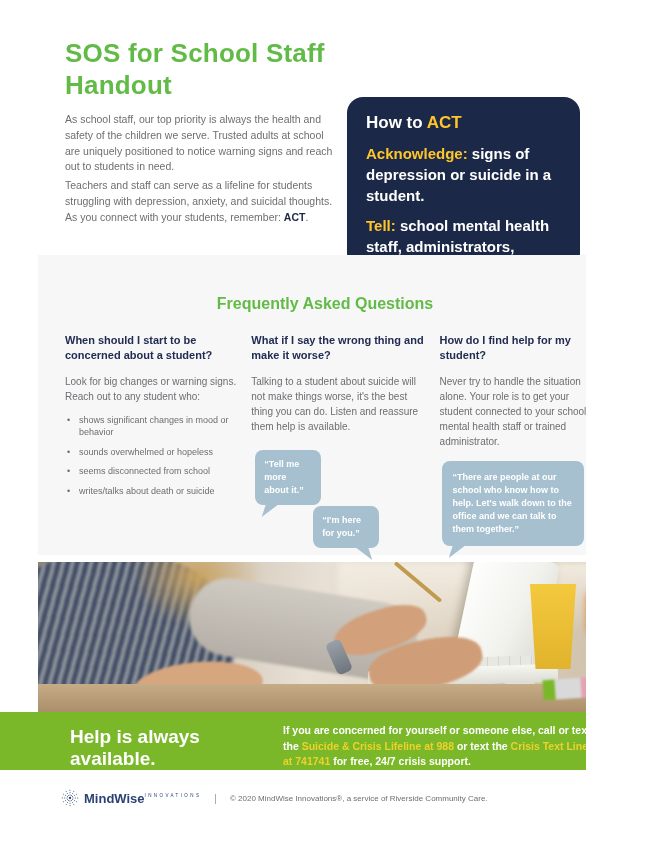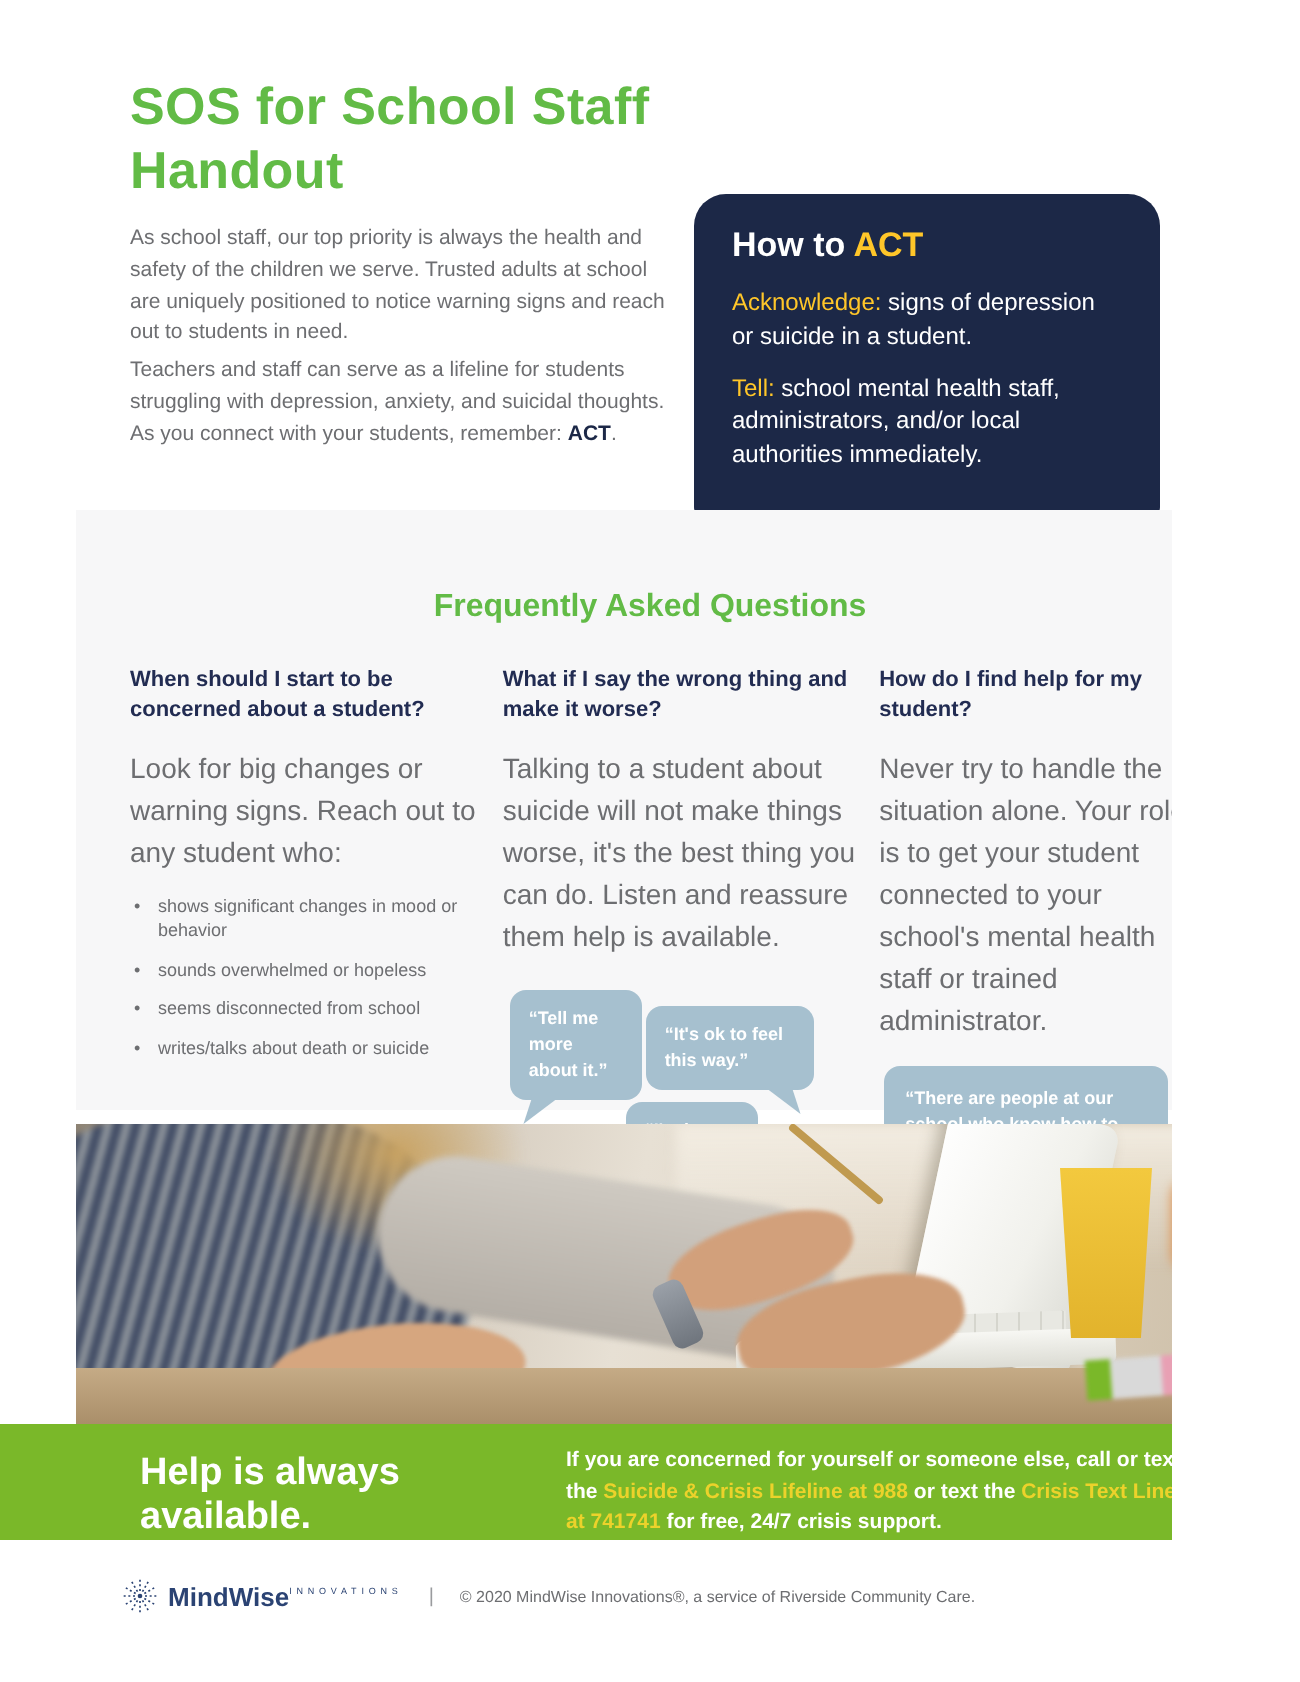--- a/index.html
+++ b/index.html
@@ -13,34 +13,34 @@
            font-size:10.5px;line-height:1.5;color:#6d6e71;}
   .p1{top:112px;}
   .p2{top:178px;}
   .navy-bold{color:#1c2847;font-weight:bold;}
 
   
   .act-box{position:absolute;left:347px;top:97px;width:233px;height:172px;box-sizing:border-box;
            background:#1c2847;border-radius:16px;padding:16px 19px;}
   .act-title{margin:0 0 10px 0;font-size:17px;font-weight:bold;color:#ffffff;}
   .act-title .hl{color:#ffc629;}
-  .act-item{margin:0 0 9px 0;font-size:12px;line-height:1.4;font-weight:normal;color:#ffffff;}
+  .act-item{margin:0 0 9px 0;font-size:15px;line-height:1.4;font-weight:bold;color:#ffffff;}
   .act-item .lead{color:#ffc629;}
 
   
   .faq-card{position:absolute;left:38px;top:255px;width:574px;height:300px;background:#f7f7f8;}
   .faq-heading{margin:0;padding-top:40px;text-align:center;
                font-size:16px;font-weight:bold;color:#62bb46;}
   .faq-columns{display:flex;padding:20px 12px 0 27px;}
   .faq-col{box-sizing:border-box;}
   .col1{width:175px;margin-right:13px;}
   .col2{width:180px;margin-right:10px;}
   .col3{width:162px;}
   .faq-q{margin:0 0 11px 0;font-size:11px;line-height:1.35;font-weight:bold;color:#222c52;}
-  .faq-body{margin:0;font-size:14px;line-height:1.5;color:#6d6e71;}
+  .faq-body{margin:0;font-size:10px;line-height:1.5;color:#6d6e71;}
   .faq-bullets{margin:10px 0 0 0;padding:0;list-style:none;}
   .faq-bullets li{position:relative;margin:0 0 7px 0;padding-left:14px;
                   font-size:9px;line-height:1.4;color:#6d6e71;}
   .faq-bullets li::before{content:"•";position:absolute;left:2px;top:0;color:#6d6e71;}
 
   
   .bubble-canvas{position:relative;margin-top:10px;height:135px;}
   .bubble{position:absolute;box-sizing:border-box;background:#a6c0cf;border-radius:8px;
           padding:8px 9px;font-size:9px;line-height:1.45;font-weight:bold;color:#ffffff;}
   .bubble::after{content:"";position:absolute;width:0;height:0;}
@@ -142,21 +142,20 @@
           <li>seems disconnected from school</li>
           <li>writes/talks about death or suicide</li>
         </ul>
       </div>
 
       <div class="faq-col col2">
         <h3 class="faq-q">What if I say the wrong thing and make it worse?</h3>
         <p class="faq-body">Talking to a student about suicide will not make things worse, it's the best thing you can do. Listen and reassure them help is available.</p>
         <div class="bubble-canvas">
           <div class="bubble b1 tail-left">“Tell me more about it.”</div>
-          <div class="bubble b2 tail-right">“It's ok to feel this way.”</div>
           <div class="bubble b3 tail-right">“I'm here for you.”</div>
         </div>
       </div>
 
       <div class="faq-col col3">
         <h3 class="faq-q">How do I find help for my student?</h3>
         <p class="faq-body">Never try to handle the situation alone. Your role is to get your student connected to your school's mental health staff or trained administrator.</p>
         <div class="bubble-canvas">
           <div class="bubble b4 tail-left">“There are people at our school who know how to help. Let's walk down to the office and we can talk to them together.”</div>
         </div>

